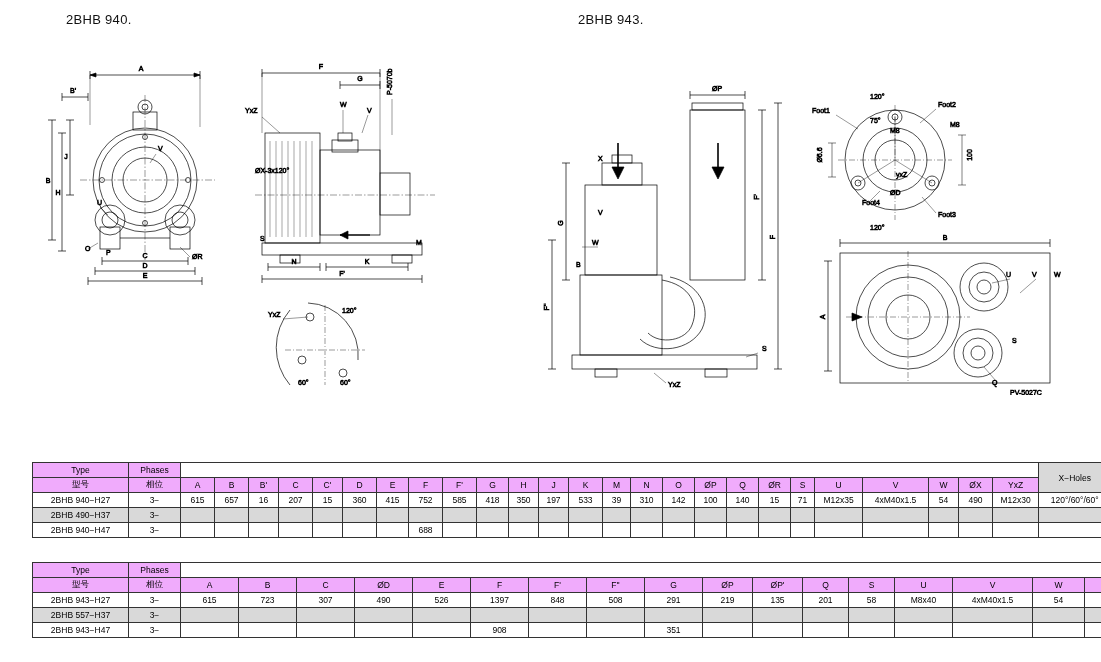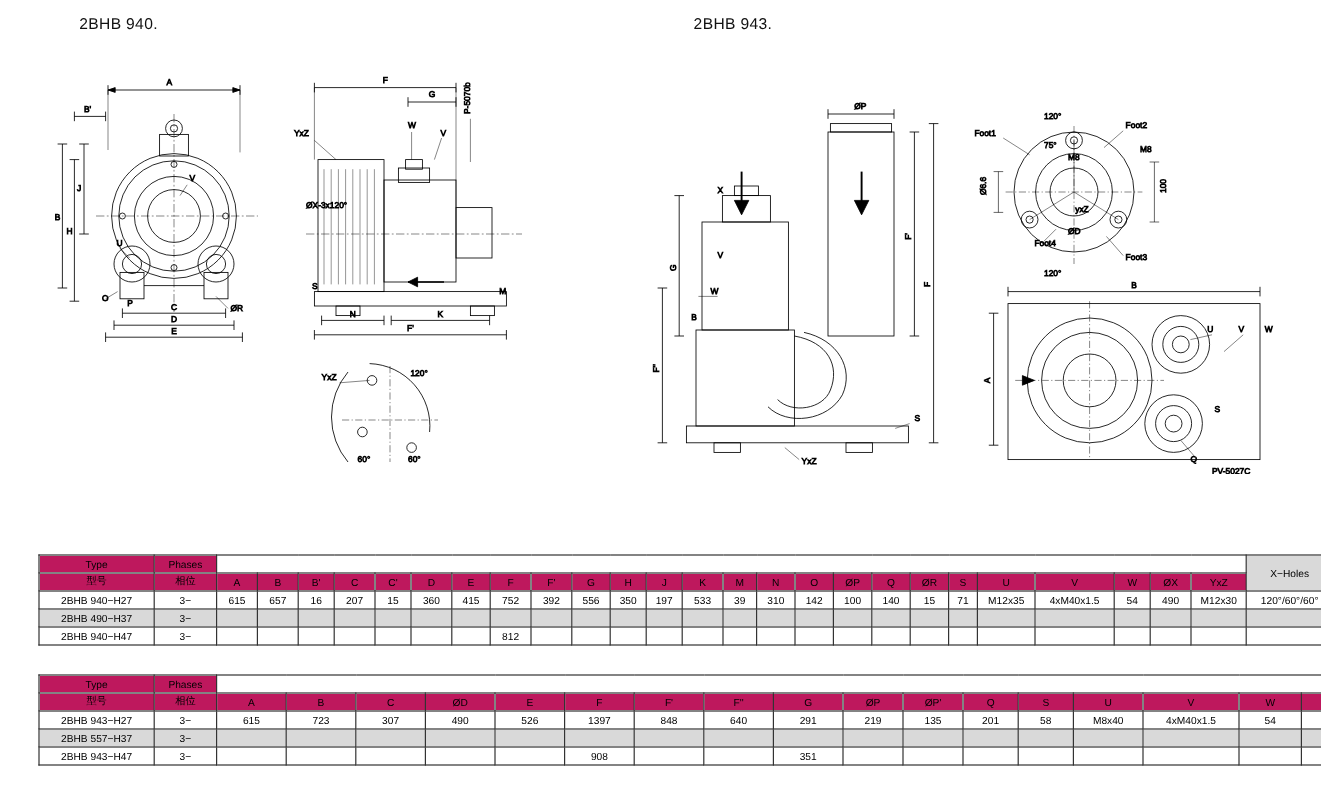--- a/index.html
+++ b/index.html
@@ -32,21 +32,21 @@
   table td,table th{
     border:1px solid #333;
     text-align:center;
     vertical-align:middle;
     padding:0;
     height:14px;
     font-weight:normal;
     white-space:nowrap;
     overflow:hidden;
   }
-  thead td{background:#be185d;}
+  thead td{background:#f0abfc;}
   .shade{background:#d9d9d9;}
   .tbl-wrap{position:absolute;}
   #table1-wrap{left:32px;top:462px;}
   #table2-wrap{left:32px;top:562px;}
   #table1{width:1037px;}
   #table2{width:1037px;}
 </style>
 </head>
 <body>
 
@@ -403,22 +403,22 @@
           <td>2BHB 940−H27</td>
           <td>3−</td>
           <td>615</td>
           <td>657</td>
           <td>16</td>
           <td>207</td>
           <td>15</td>
           <td>360</td>
           <td>415</td>
           <td>752</td>
-          <td>392</td>
-          <td>556</td>
+          <td>585</td>
+          <td>418</td>
           <td>350</td>
           <td>197</td>
           <td>533</td>
           <td>39</td>
           <td>310</td>
           <td>142</td>
           <td>100</td>
           <td>140</td>
           <td>15</td>
           <td>71</td>
@@ -462,21 +462,21 @@
         <tr>
           <td>2BHB 940−H47</td>
           <td>3−</td>
           <td></td>
           <td></td>
           <td></td>
           <td></td>
           <td></td>
           <td></td>
           <td></td>
-          <td>812</td>
+          <td>688</td>
           <td></td>
           <td></td>
           <td></td>
           <td></td>
           <td></td>
           <td></td>
           <td></td>
           <td></td>
           <td></td>
           <td></td>
@@ -548,21 +548,21 @@
         <tr>
           <td>2BHB 943−H27</td>
           <td>3−</td>
           <td>615</td>
           <td>723</td>
           <td>307</td>
           <td>490</td>
           <td>526</td>
           <td>1397</td>
           <td>848</td>
-          <td>640</td>
+          <td>508</td>
           <td>291</td>
           <td>219</td>
           <td>135</td>
           <td>201</td>
           <td>58</td>
           <td>M8x40</td>
           <td>4xM40x1.5</td>
           <td>54</td>
           <td>M12x10.5</td>
         </tr>

